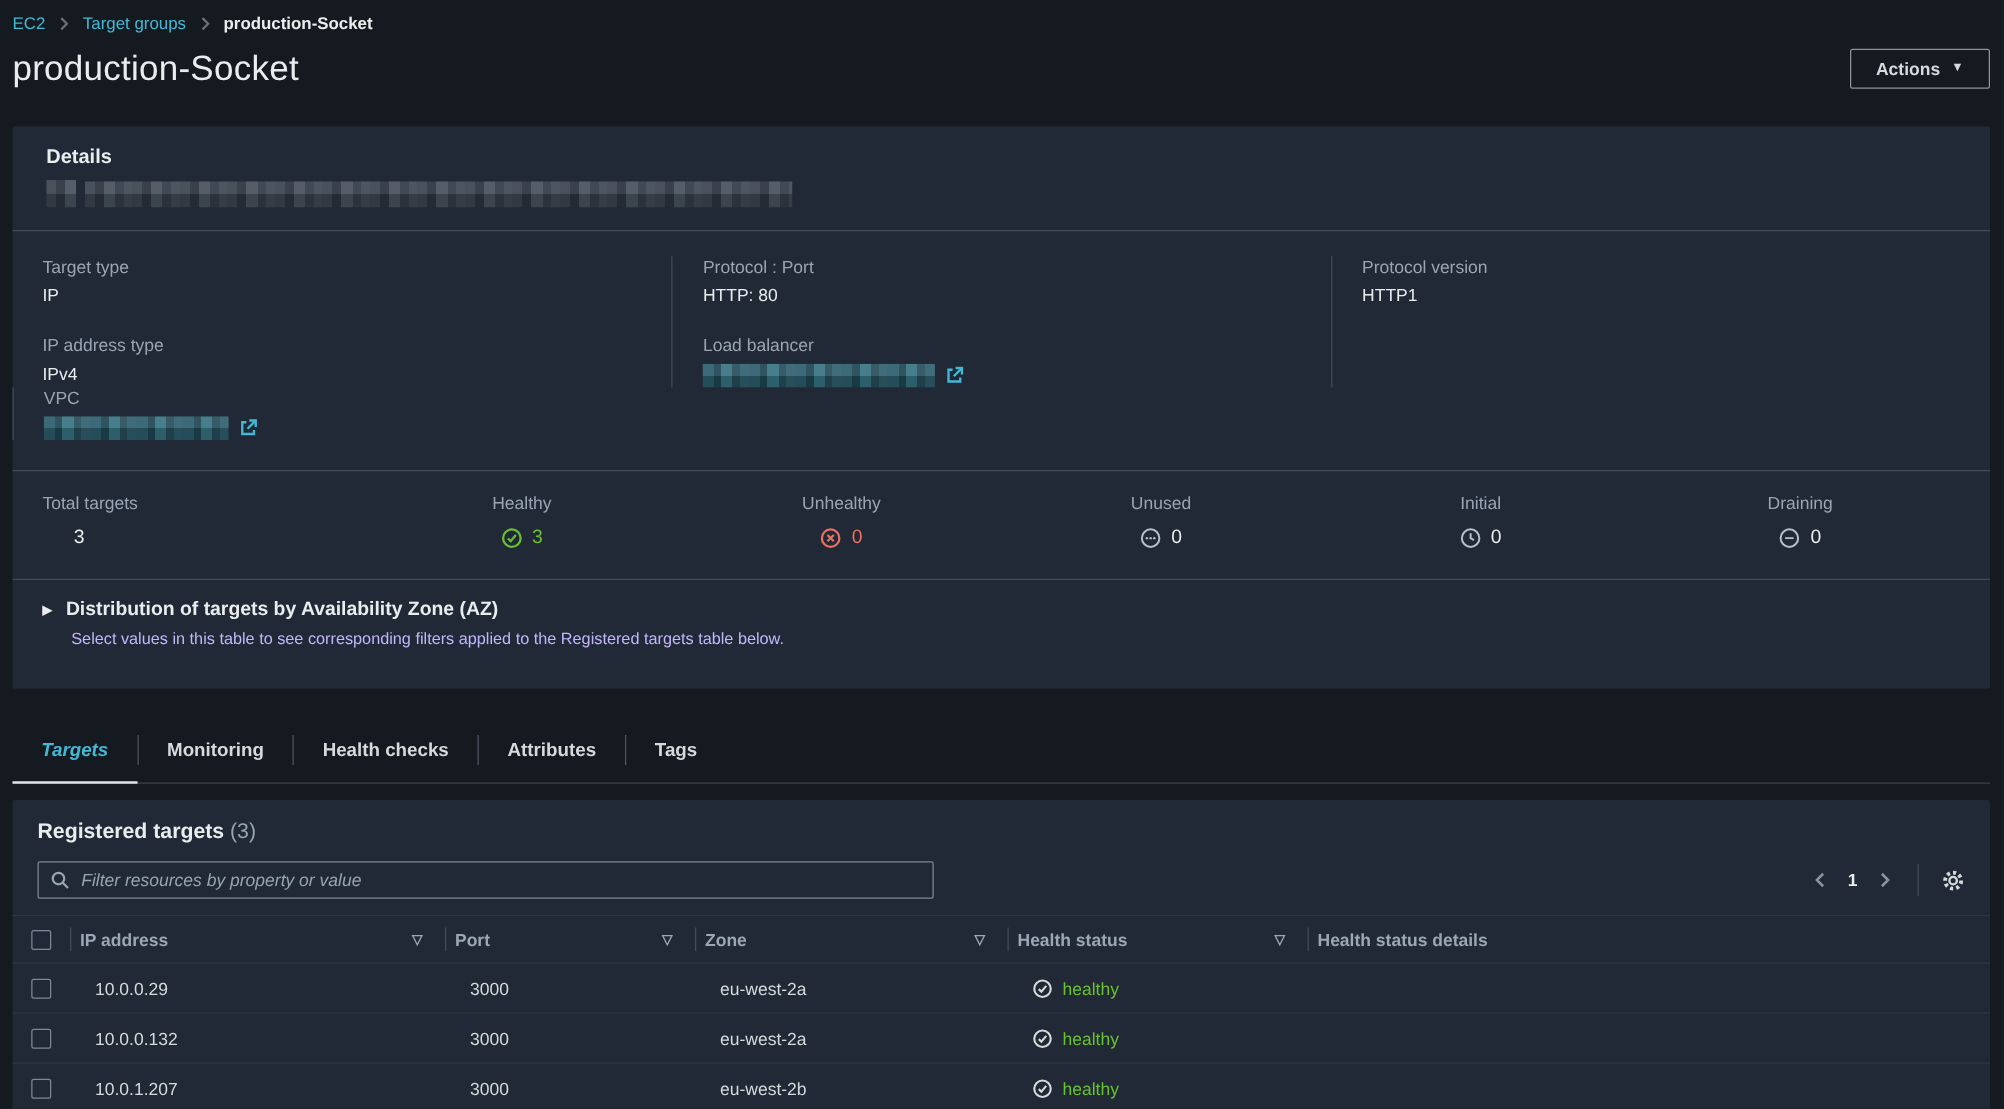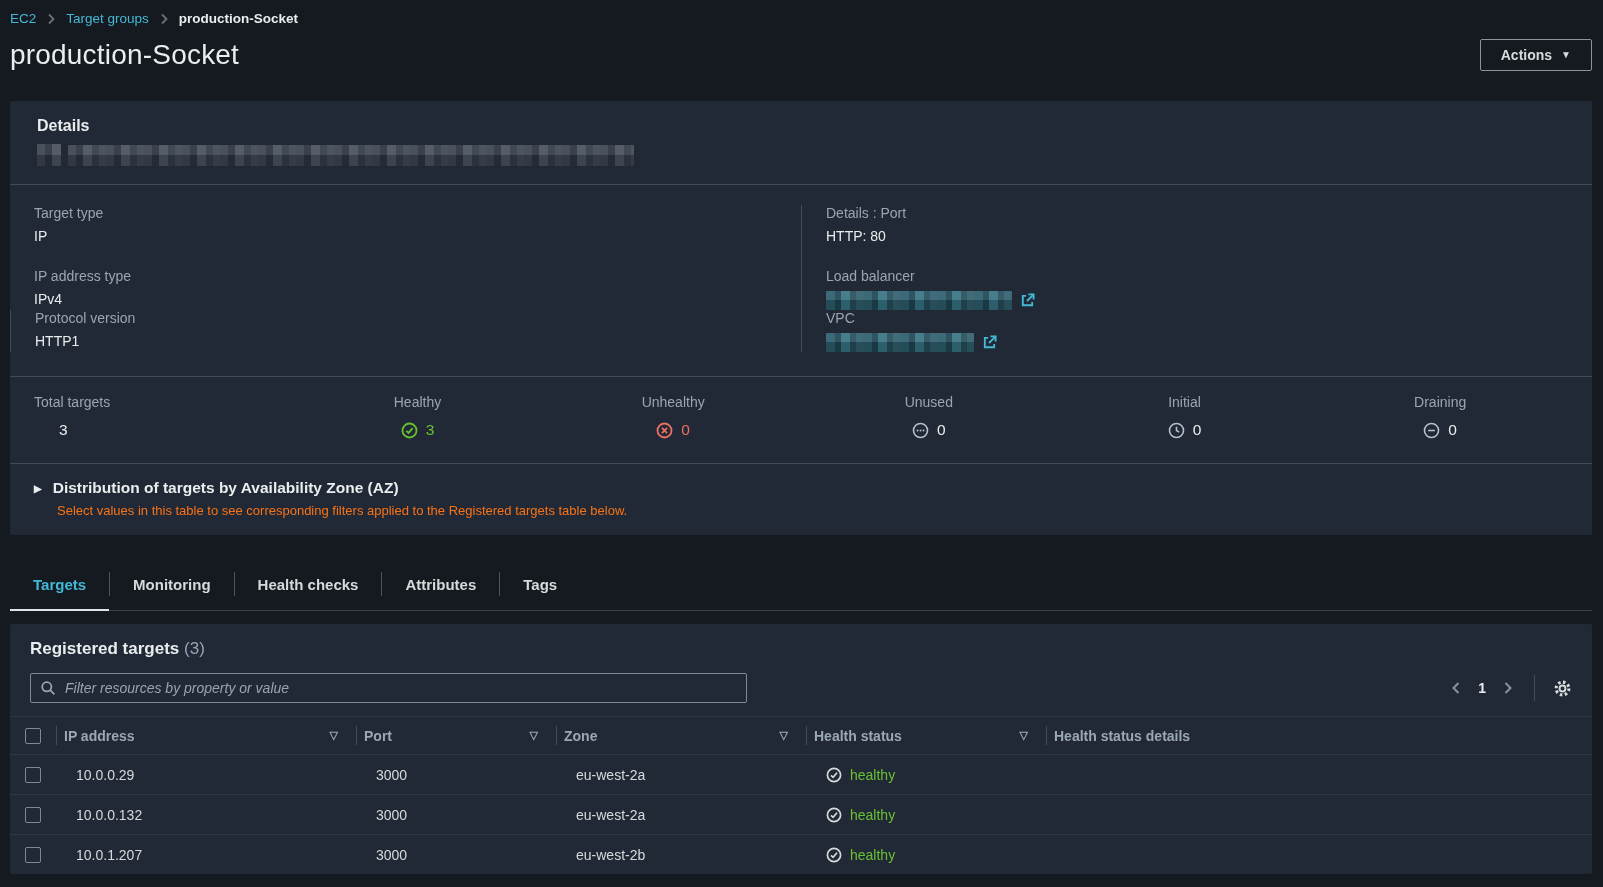--- a/index.html
+++ b/index.html
@@ -68,21 +68,21 @@
   .redact.teal{
     background-image:
       linear-gradient(180deg,rgba(255,255,255,.08) 0 50%,rgba(0,0,0,.18) 50% 100%),
       repeating-linear-gradient(90deg,#2d5d6c 0 9px,#1e4652 9px 15px,#377382 15px 24px,#264e5b 24px 30px,#315f6e 30px 37px);
     height:19px;
   }
   .redact.lb{width:186px;}
   .redact.vpc{width:148px;}
 
   
-  .details-grid{display:grid;grid-template-columns:1fr 1fr;padding:20px 0 24px;}
+  .details-grid{display:grid;grid-template-columns:1fr 1fr 1fr;padding:20px 0 24px;}
   .dcol{padding:0 24px;border-left:1px solid var(--divider);}
   .dcol:first-child{border-left:none;}
   .field + .field{margin-top:24px;}
   .field-label{color:var(--label);margin-bottom:7px;}
   .field-value{color:var(--bright);}
   .link-line{display:flex;align-items:center;gap:8px;}
   .ext-icon{color:var(--accent);flex:none;display:flex;}
 
   
   .stats{display:grid;grid-template-columns:repeat(6,1fr);padding:17px 24px 24px;}
@@ -93,29 +93,29 @@
   .stat:first-child .stat-value{margin-left:25px;}
   .stat-value.green{color:var(--success);}
   .stat-value.red{color:var(--error);}
   .stat-value .s-icon{display:flex;color:inherit;}
   .stat-value.gray .s-icon{color:#b7c0cb;}
 
   
   .expander{padding:15px 24px 17px;}
   .expander-title{display:flex;align-items:center;gap:11px;font-size:15.5px;font-weight:700;color:var(--bright);cursor:pointer;}
   .expander-arrow{font-size:10px;color:var(--bright);}
-  .expander-desc{margin:6px 0 0 23px;font-size:13px;color:#f97316;}
+  .expander-desc{margin:6px 0 16px 23px;font-size:13px;color:#c4b5fd;}
 
   
   .tabs{display:flex;align-items:stretch;margin-top:27px;border-bottom:1px solid #39424e;}
   .tab{
     position:relative;display:flex;align-items:center;
     padding:14px 23px 17px;font-size:15px;font-weight:700;color:var(--text);cursor:pointer;
   }
-  .tab.active{color:var(--accent);}
+  .tab.active{color:var(--accent);font-style:italic;}
   .tab.active::after{content:"";position:absolute;left:0;right:0;bottom:-1px;height:2px;background:#dfe4e6;}
   .tabsep{width:1px;background:#4b5563;margin:10px 0 14px;}
 
   
   .table-card{margin-top:13px;}
   .table-head-row{display:flex;justify-content:space-between;align-items:center;padding:15px 20px 11px;}
   .table-title{font-size:17px;font-weight:700;color:var(--bright);}
   .table-count{color:#95a5b1;font-weight:400;}
   .head-actions{display:flex;gap:10px;align-items:center;}
 
@@ -197,21 +197,21 @@
           <div class="field-label">Target type</div>
           <div class="field-value">IP</div>
         </div>
         <div class="field">
           <div class="field-label">IP address type</div>
           <div class="field-value">IPv4</div>
         </div>
       </div>
       <div class="dcol">
         <div class="field">
-          <div class="field-label">Details : Port</div>
+          <div class="field-label">Protocol : Port</div>
           <div class="field-value">HTTP: 80</div>
         </div>
         <div class="field">
           <div class="field-label">Load balancer</div>
           <div class="link-line">
             <span class="redact teal lb"></span>
             <span class="ext-icon">
               <svg width="15" height="15" viewBox="0 0 16 16">
                   <path d="M6.5 3H3v10h10V9.5" fill="none" stroke="currentColor" stroke-width="2"></path>
                   <path d="M9 1.5h5.5V7" fill="none" stroke="currentColor" stroke-width="2"></path>

